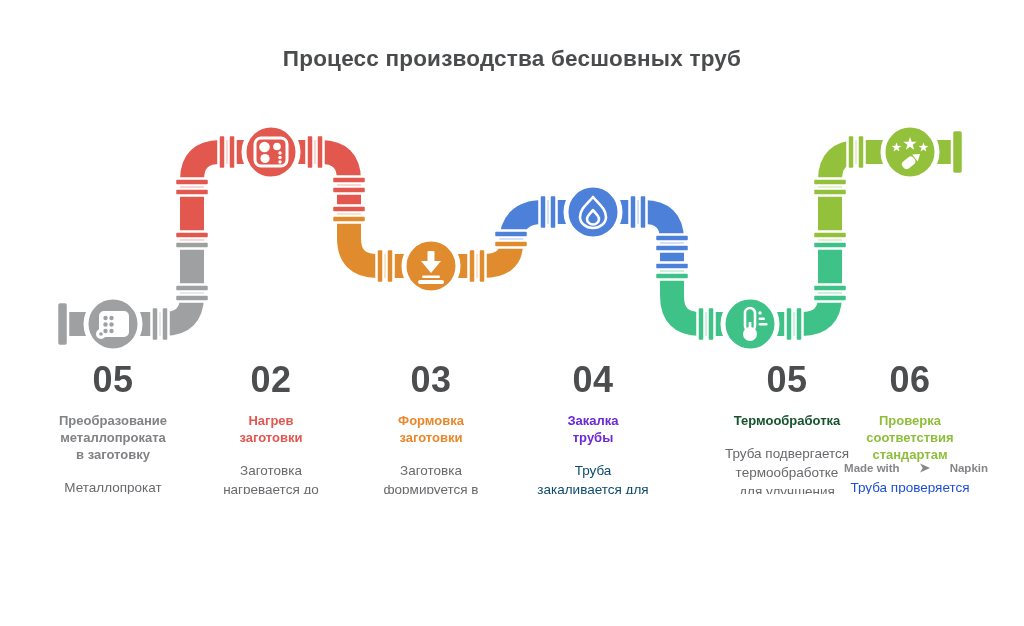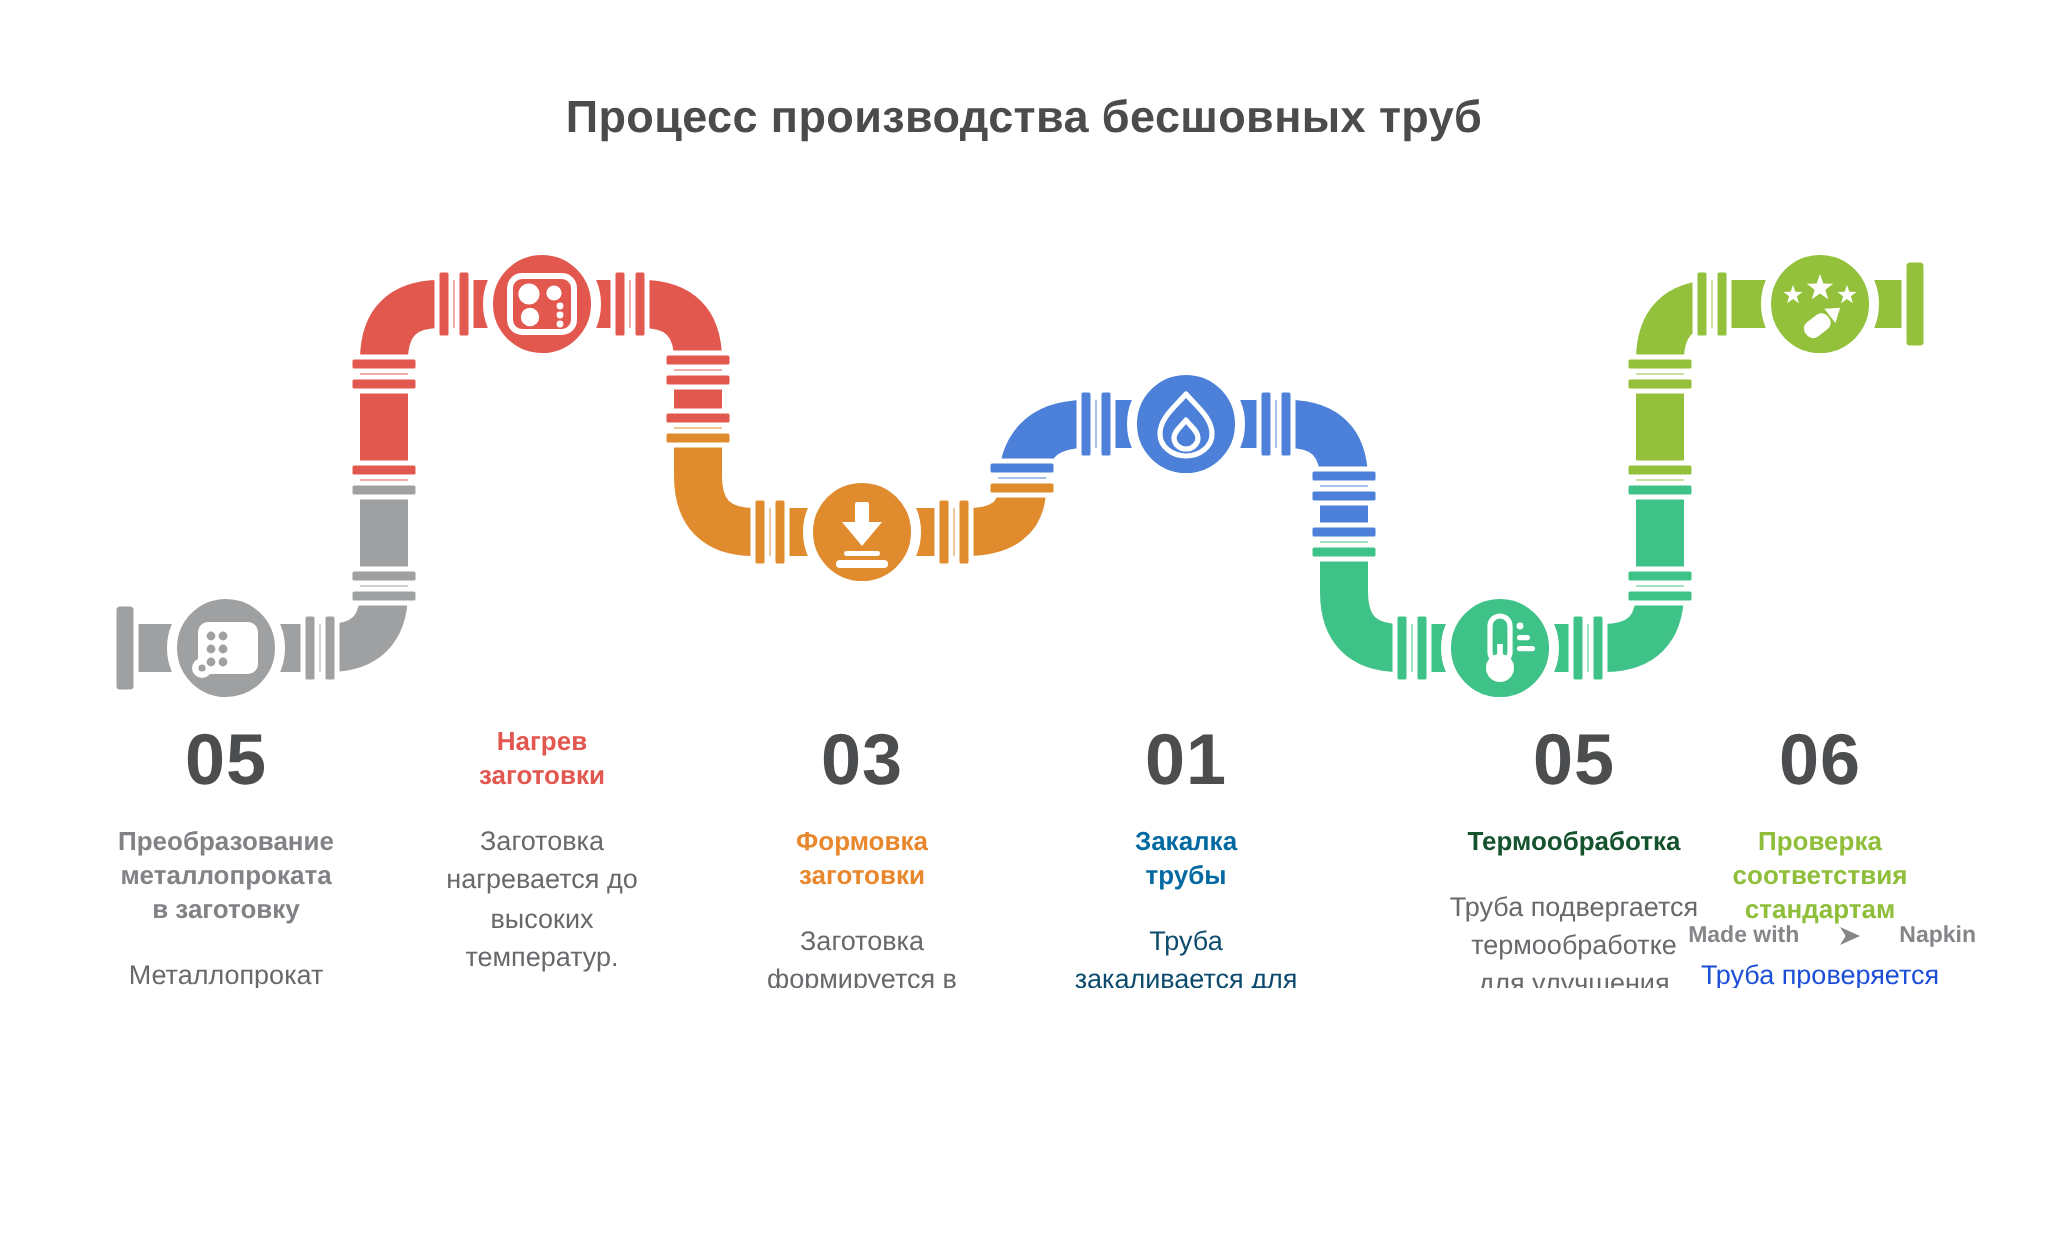--- a/index.html
+++ b/index.html
@@ -171,39 +171,40 @@
     <div class="stage-num" style="color: rgb(76, 77, 79);">05</div>
     <div class="stage-title" style="color: rgb(129, 130, 133);">Преобразование
 металлопроката
 в заготовку</div>
     <div class="stage-desc" style="color: rgb(104, 105, 108);">Металлопрокат
 превращается в
 стальную
 заготовку.</div>
   </div>
   <div class="stage-col" style="left:186px">
+    <div class="stage-num" style="color: rgb(76, 77, 79);">02</div>
     <div class="stage-title" style="color: rgb(226, 87, 79);">Нагрев
 заготовки</div>
     <div class="stage-desc" style="color: rgb(104, 105, 108);">Заготовка
 нагревается до
 высоких
 температур.</div>
   </div>
   <div class="stage-col" style="left:346px">
     <div class="stage-num" style="color: rgb(76, 77, 79);">03</div>
     <div class="stage-title" style="color: rgb(232, 135, 43);">Формовка
 заготовки</div>
     <div class="stage-desc" style="color: rgb(104, 105, 108);">Заготовка
 формируется в
 трубу с помощью
 роликов.</div>
   </div>
   <div class="stage-col" style="left:508px">
-    <div class="stage-num" style="color: rgb(76, 77, 79);">01</div>
-    <div class="stage-title" style="color: #0369a1;">Закалка
+    <div class="stage-num" style="color: rgb(76, 77, 79);">04</div>
+    <div class="stage-title" style="color: #6d28d9;">Закалка
 трубы</div>
     <div class="stage-desc" style="color: #0c4a6e;">Труба
 закаливается для
 повышения
 прочности.</div>
   </div>
   <div class="stage-col" style="left:702px">
     <div class="stage-num" style="color: rgb(76, 77, 79);">05</div>
     <div class="stage-title" style="color: #14532d;">Термообработка</div>
     <div class="stage-desc" style="color: rgb(104, 105, 108);">Труба подвергается

